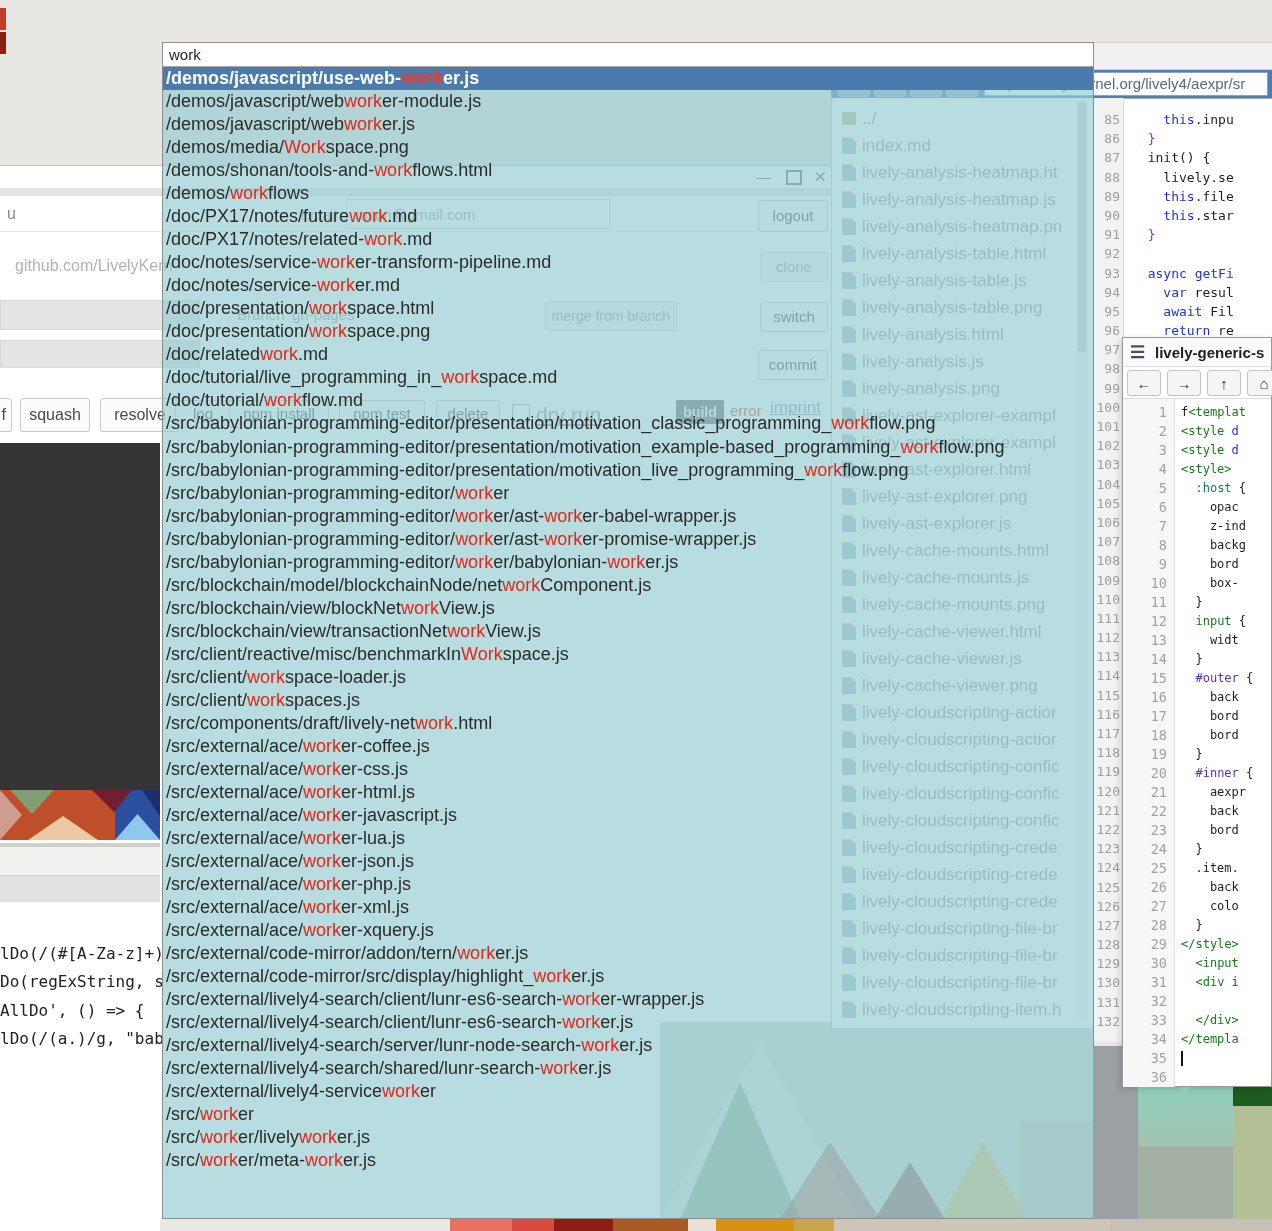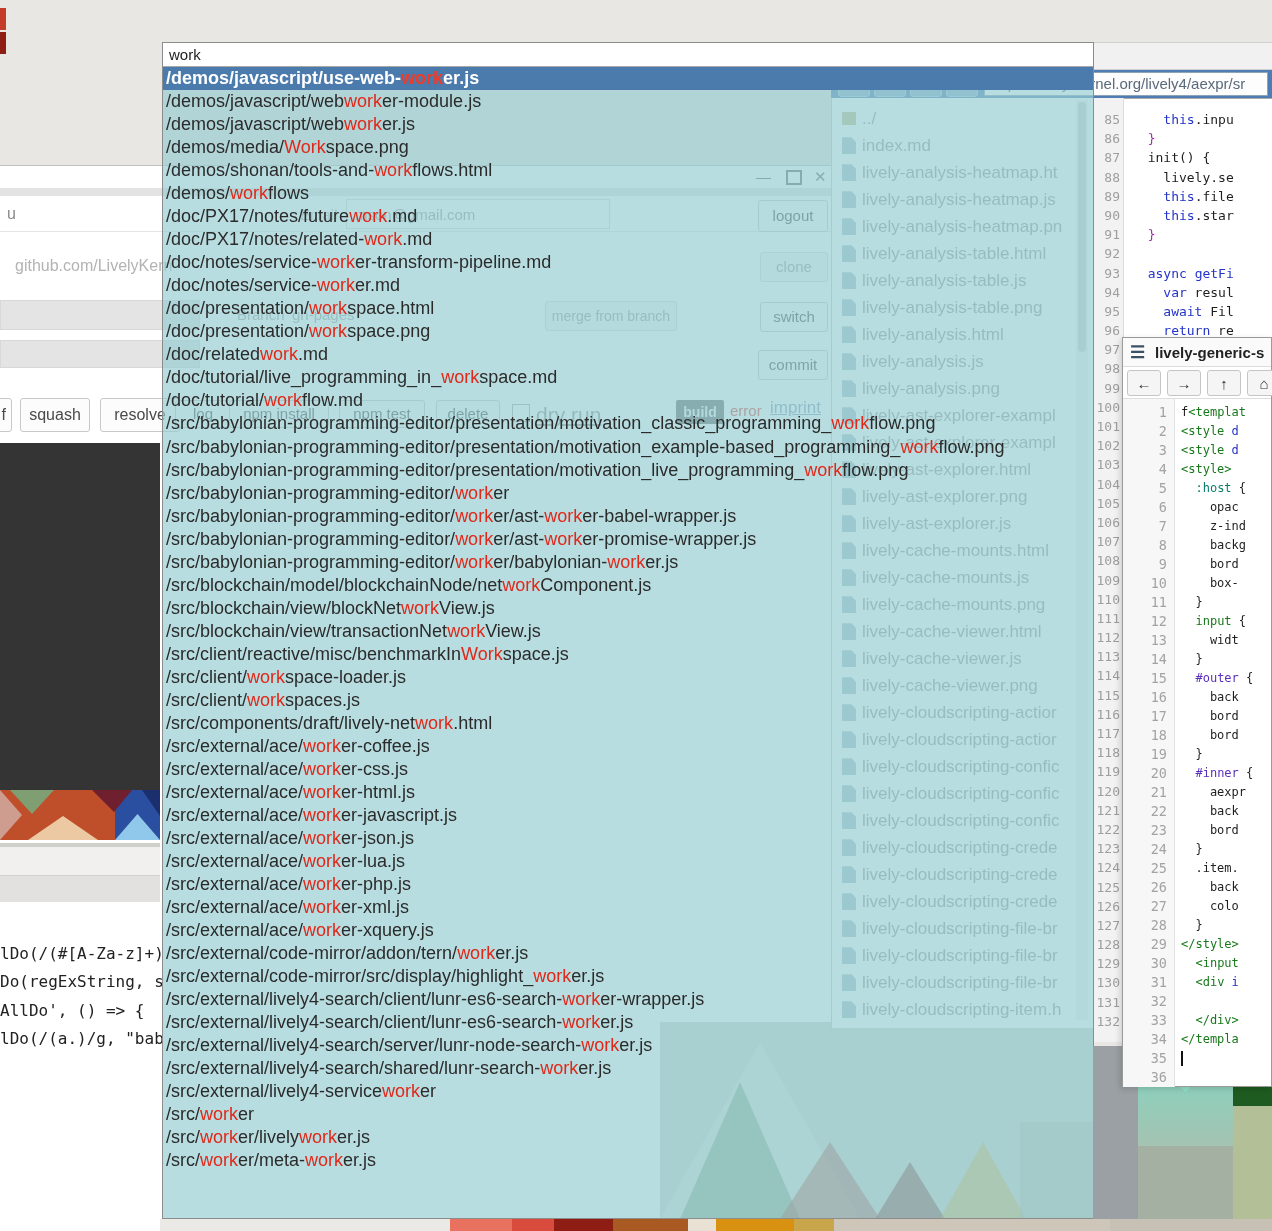--- a/index.html
+++ b/index.html
@@ -363,22 +363,22 @@
         <div class="srow"><span>/src/blockchain/view/blockNet</span><span class="match">work</span><span>View.js</span></div>
         <div class="srow"><span>/src/blockchain/view/transactionNet</span><span class="match">work</span><span>View.js</span></div>
         <div class="srow"><span>/src/client/reactive/misc/benchmarkIn</span><span class="match">Work</span><span>space.js</span></div>
         <div class="srow"><span>/src/client/</span><span class="match">work</span><span>space-loader.js</span></div>
         <div class="srow"><span>/src/client/</span><span class="match">work</span><span>spaces.js</span></div>
         <div class="srow"><span>/src/components/draft/lively-net</span><span class="match">work</span><span>.html</span></div>
         <div class="srow"><span>/src/external/ace/</span><span class="match">work</span><span>er-coffee.js</span></div>
         <div class="srow"><span>/src/external/ace/</span><span class="match">work</span><span>er-css.js</span></div>
         <div class="srow"><span>/src/external/ace/</span><span class="match">work</span><span>er-html.js</span></div>
         <div class="srow"><span>/src/external/ace/</span><span class="match">work</span><span>er-javascript.js</span></div>
+        <div class="srow"><span>/src/external/ace/</span><span class="match">work</span><span>er-lua.js</span></div>
         <div class="srow"><span>/src/external/ace/</span><span class="match">work</span><span>er-json.js</span></div>
-        <div class="srow"><span>/src/external/ace/</span><span class="match">work</span><span>er-lua.js</span></div>
         <div class="srow"><span>/src/external/ace/</span><span class="match">work</span><span>er-php.js</span></div>
         <div class="srow"><span>/src/external/ace/</span><span class="match">work</span><span>er-xml.js</span></div>
         <div class="srow"><span>/src/external/ace/</span><span class="match">work</span><span>er-xquery.js</span></div>
         <div class="srow"><span>/src/external/code-mirror/addon/tern/</span><span class="match">work</span><span>er.js</span></div>
         <div class="srow"><span>/src/external/code-mirror/src/display/highlight_</span><span class="match">work</span><span>er.js</span></div>
         <div class="srow"><span>/src/external/lively4-search/client/lunr-es6-search-</span><span class="match">work</span><span>er-wrapper.js</span></div>
         <div class="srow"><span>/src/external/lively4-search/client/lunr-es6-search-</span><span class="match">work</span><span>er.js</span></div>
         <div class="srow"><span>/src/external/lively4-search/server/lunr-node-search-</span><span class="match">work</span><span>er.js</span></div>
         <div class="srow"><span>/src/external/lively4-search/shared/lunr-search-</span><span class="match">work</span><span>er.js</span></div>
         <div class="srow"><span>/src/external/lively4-service</span><span class="match">work</span><span>er</span></div>

